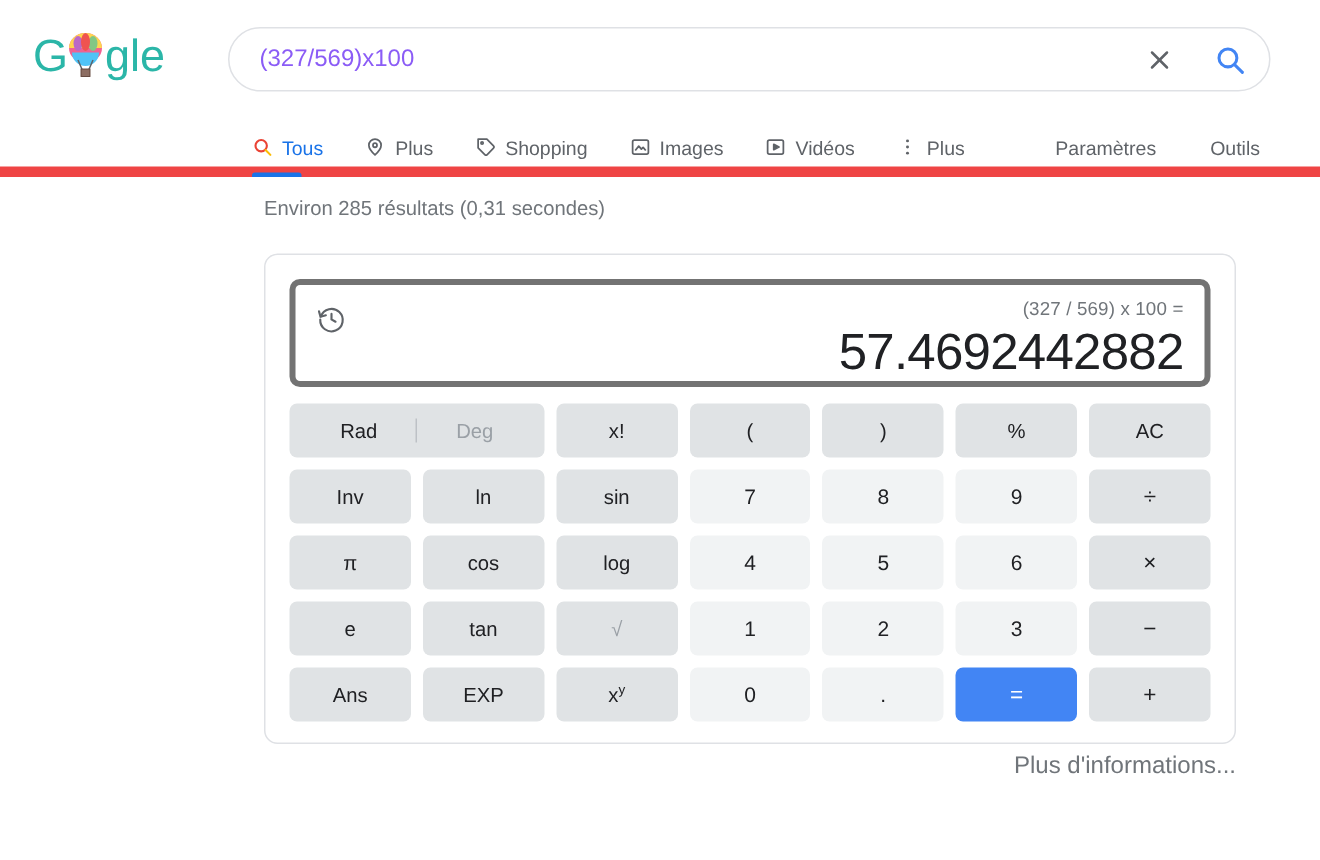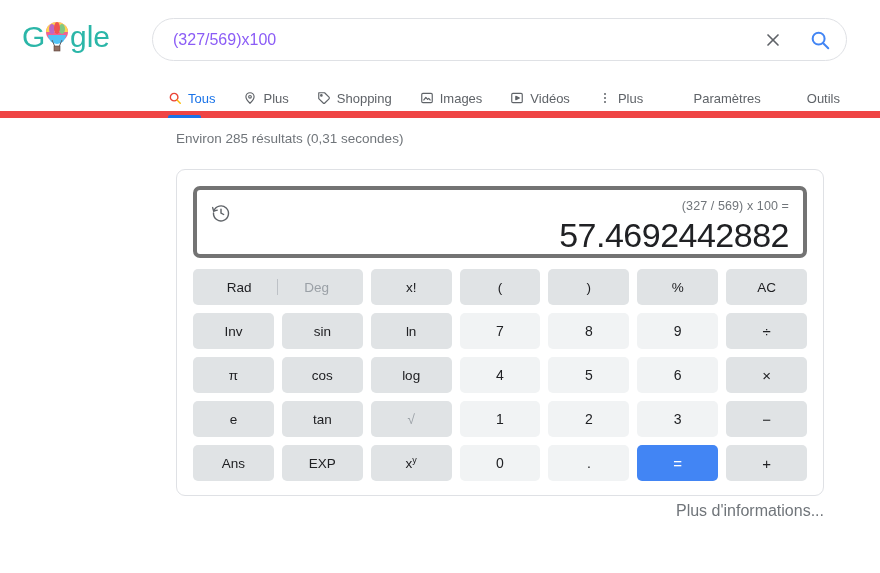--- a/index.html
+++ b/index.html
@@ -62,21 +62,21 @@
     position: relative;
   }
   .tab .tab-ico { display:flex; align-items:center; }
   .tab.active { color: #1a73e8; }
   .tab.active::after {
     content: ""; position: absolute; left: 0; right: 28px; bottom: 0;
     height: 3px; background: #1a73e8; border-radius: 2px 2px 0 0;
   }
   .navright {
     position: absolute; right: 40px; top: 0;
-    display: flex; align-items: center; height: 40px; gap: 46px;
+    display: flex; align-items: center; height: 40px; gap: 36px;
   }
   .navright span { font-size: 13px; color: #5f6368; cursor: pointer; }
 
   
   .resultstats {
     position: absolute; left: 176px; top: 131px;
     font-size: 13.5px; color: #70757a;
   }
 
   
@@ -288,22 +288,22 @@
           <span class="seg off">Deg</span>
         </div>
       </div>
       <div class="key">x!</div>
       <div class="key">(</div>
       <div class="key">)</div>
       <div class="key">%</div>
       <div class="key">AC</div>
 
       <div class="key">Inv</div>
+      <div class="key">ln</div>
       <div class="key">sin</div>
-      <div class="key">ln</div>
       <div class="key num">7</div>
       <div class="key num">8</div>
       <div class="key num">9</div>
       <div class="key op">÷</div>
 
       <div class="key">π</div>
       <div class="key">cos</div>
       <div class="key">log</div>
       <div class="key num">4</div>
       <div class="key num">5</div>

